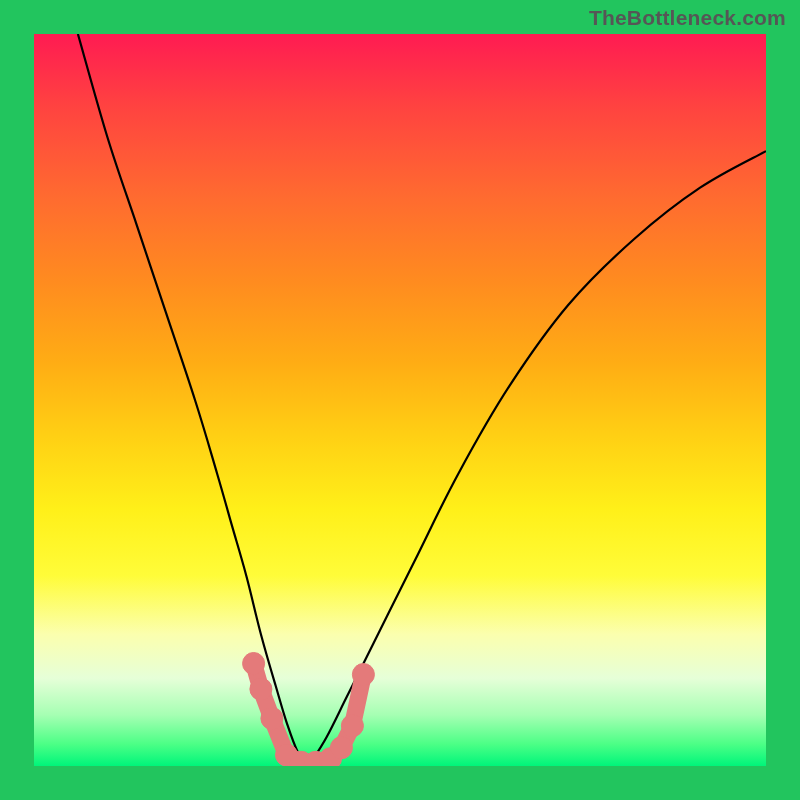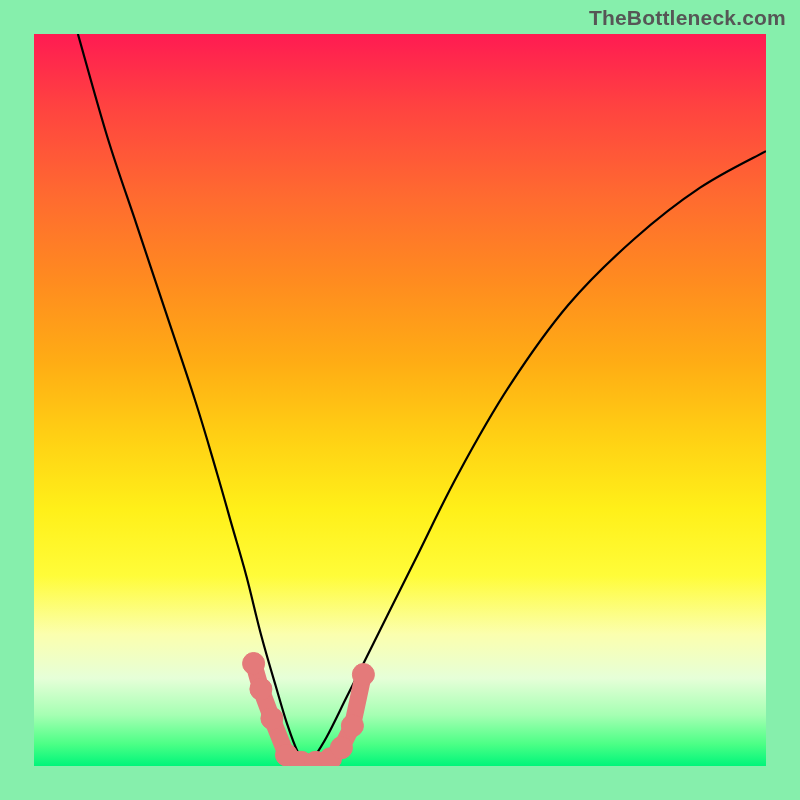--- a/index.html
+++ b/index.html
@@ -1,21 +1,21 @@
 <!DOCTYPE html>
 <html><head>
 <meta charset="utf-8">
 <style>
   * { margin: 0; padding: 0; box-sizing: border-box; }
   html, body { width: 800px; height: 800px; overflow: hidden; background: #000; }
   .stage {
     position: relative;
     width: 800px;
     height: 800px;
-    background: #86efac;
+    background: #22c55e;
   }
   .plot-area {
     position: absolute;
     left: 34px;
     top: 34px;
     width: 732px;
     height: 732px;
     background: linear-gradient(
       to bottom,
       #ff1b52 0%,

